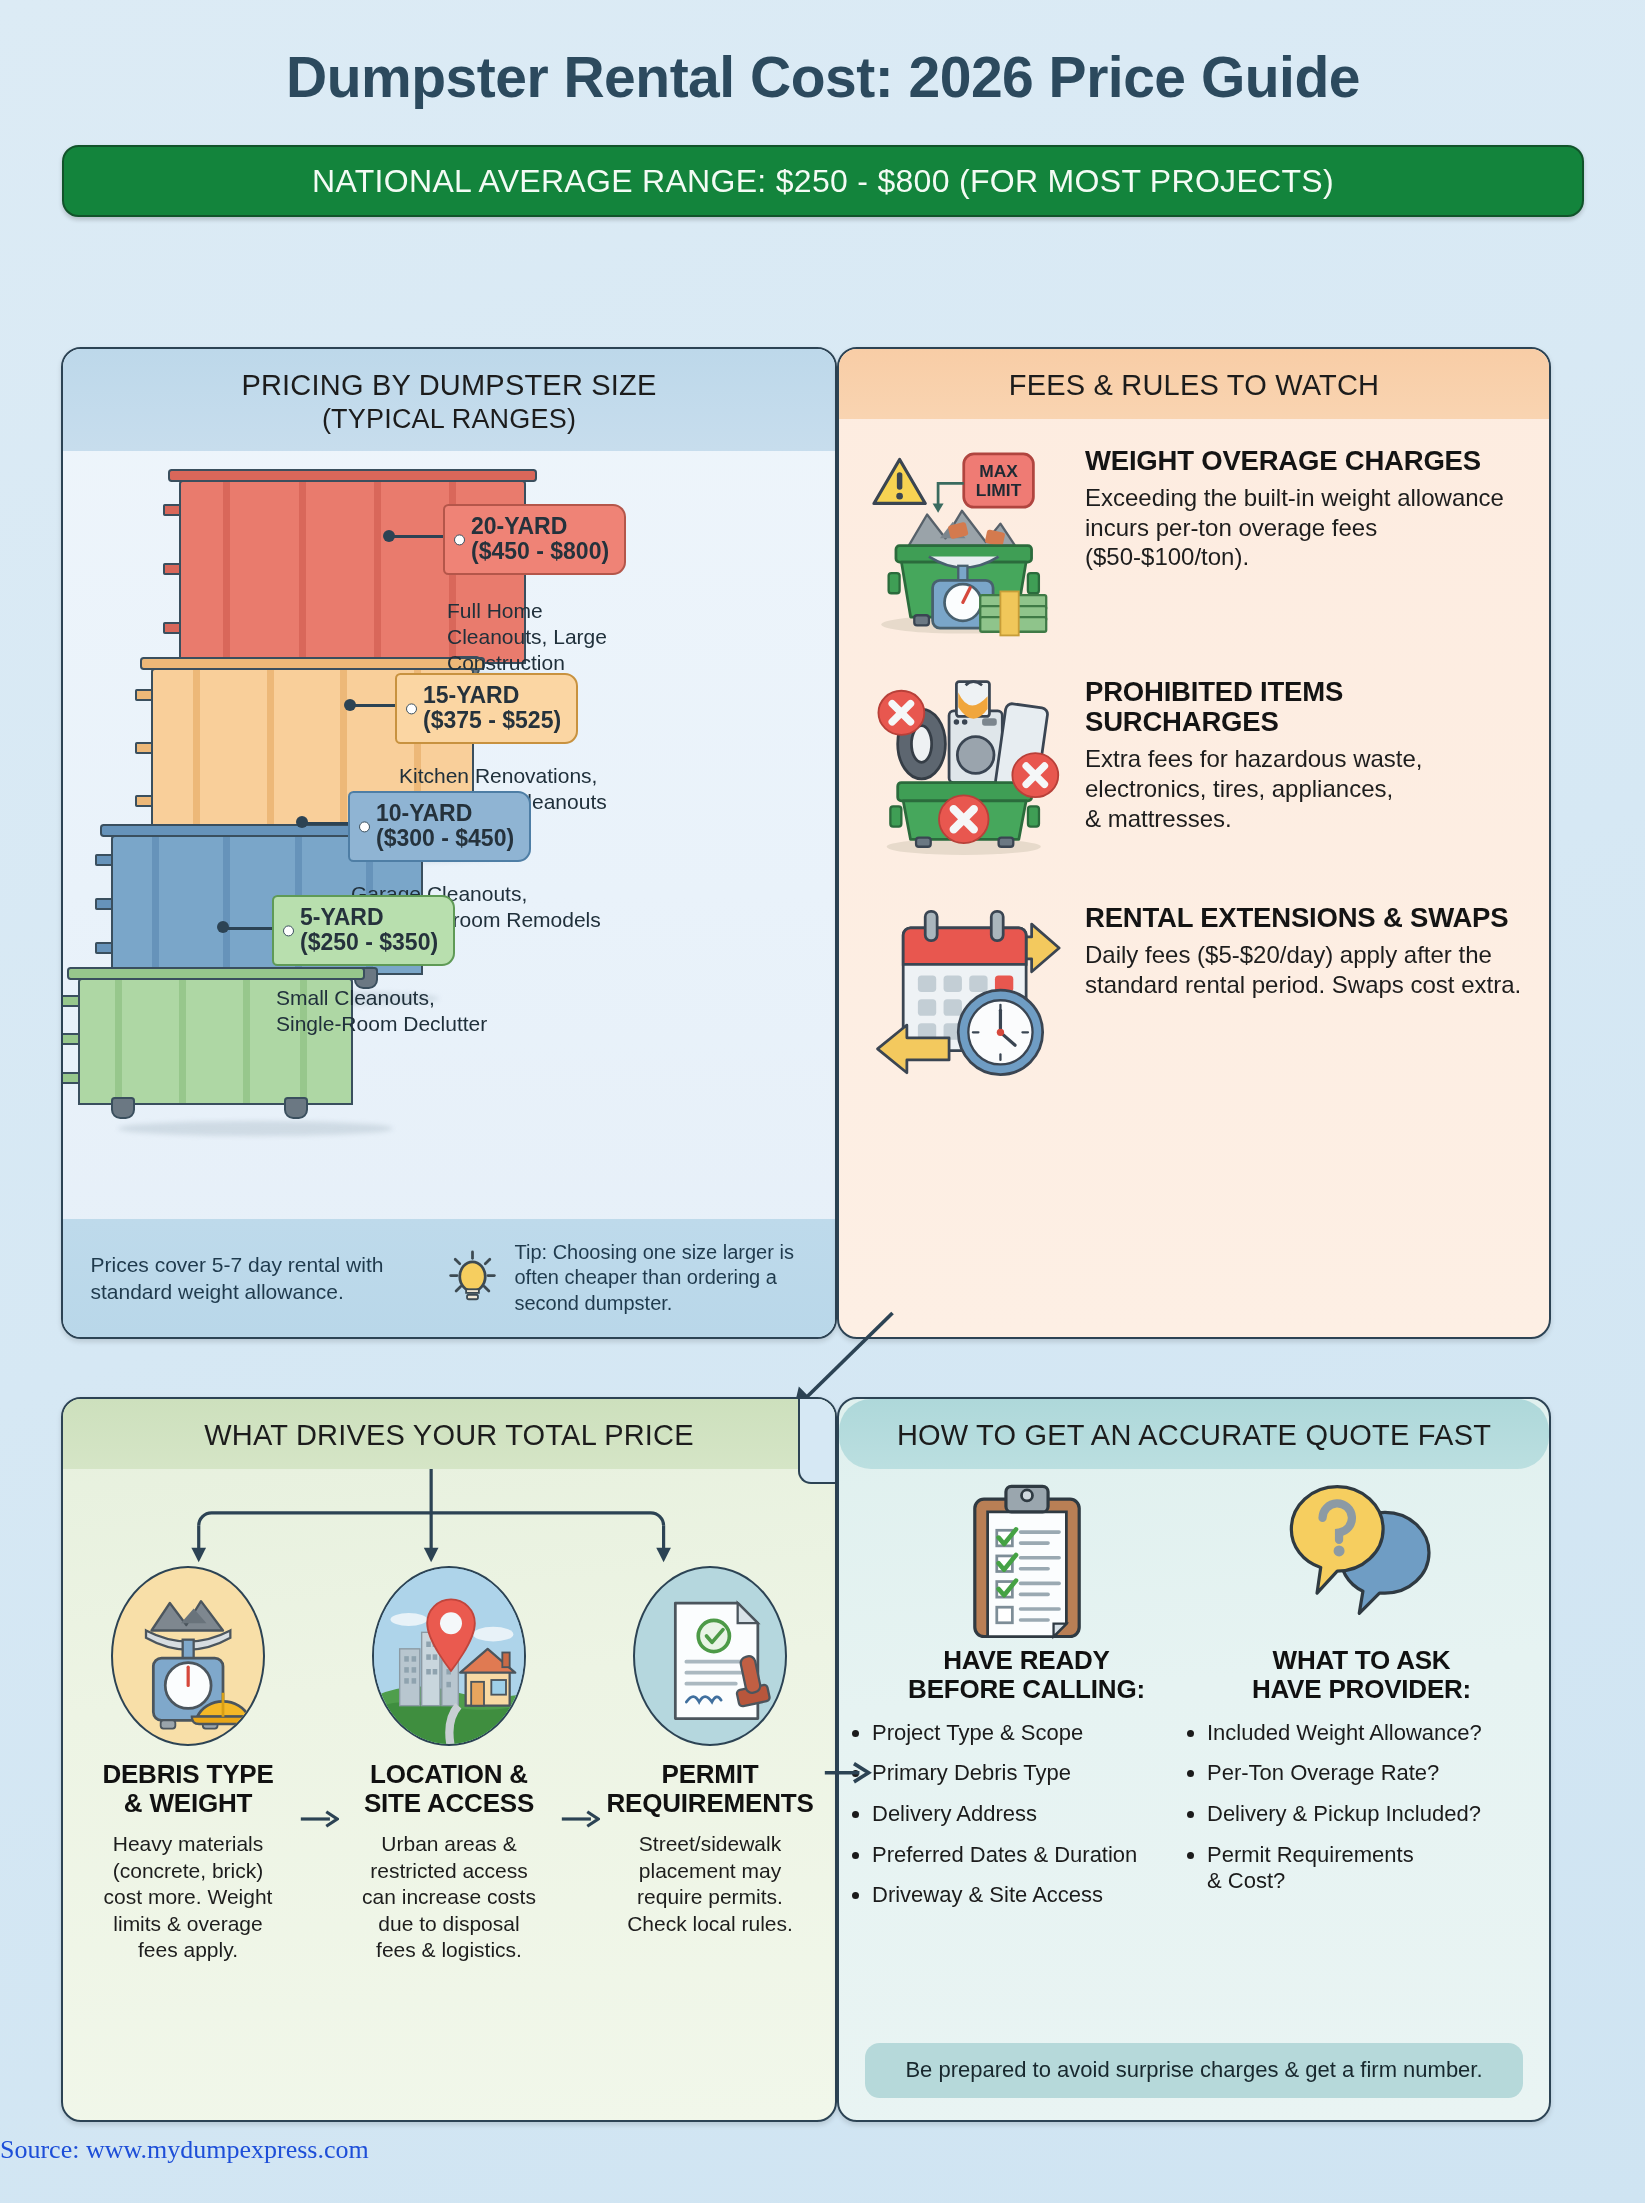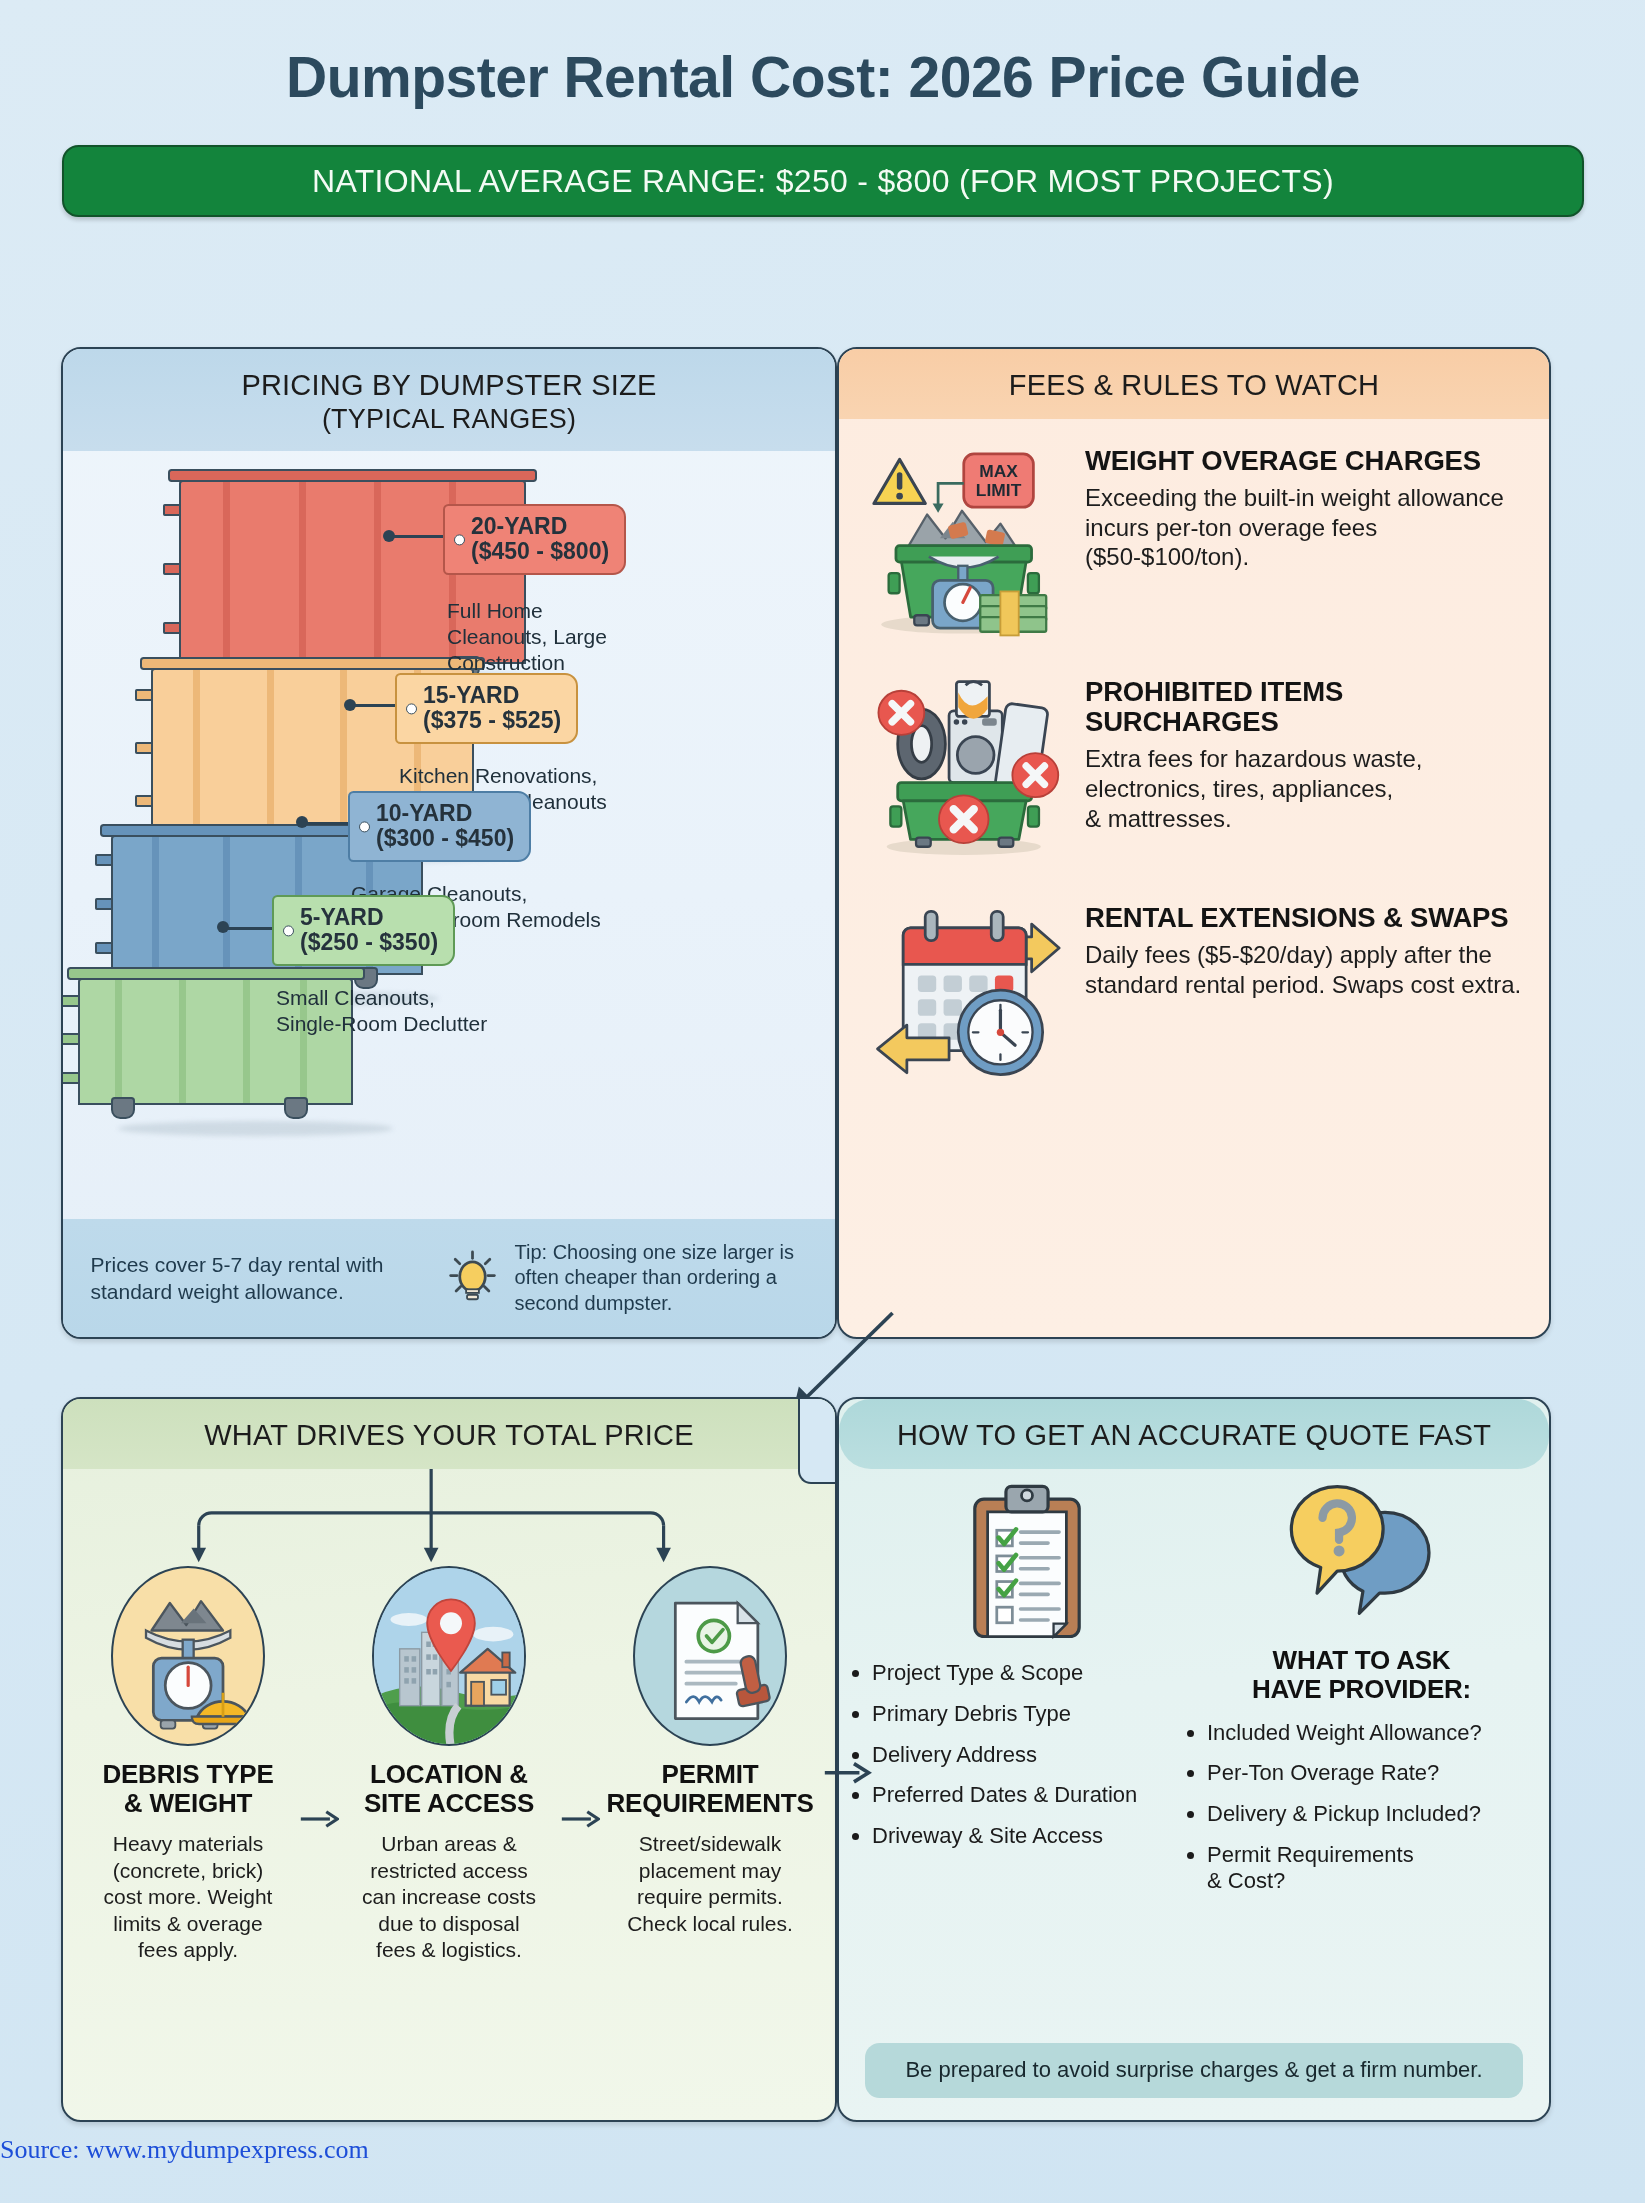--- a/index.html
+++ b/index.html
@@ -664,20 +664,22 @@
                 <line x1="68" y1="114" x2="110" y2="114" stroke="#9aa9b2" stroke-width="4" stroke-linecap="round"></line>
                 <line x1="68" y1="126" x2="98" y2="126" stroke="#9aa9b2" stroke-width="4" stroke-linecap="round"></line>
               </g>
               <g>
                 <rect x="42" y="140" width="17" height="17" fill="#fff" stroke="#7d8d97" stroke-width="3"></rect>
                 <line x1="68" y1="142" x2="110" y2="142" stroke="#9aa9b2" stroke-width="4" stroke-linecap="round"></line>
                 <line x1="68" y1="154" x2="98" y2="154" stroke="#9aa9b2" stroke-width="4" stroke-linecap="round"></line>
               </g>
             </svg>
           </div>
+          <div class="q-h" style="white-space:pre-line;">HAVE READY
+BEFORE CALLING:</div>
           <ul class="q-list">
             <li>Project Type &amp; Scope</li>
             <li>Primary Debris Type</li>
             <li>Delivery Address</li>
             <li>Preferred Dates &amp; Duration</li>
             <li>Driveway &amp; Site Access</li>
           </ul>
         </div>
 
         <div class="q-col">

